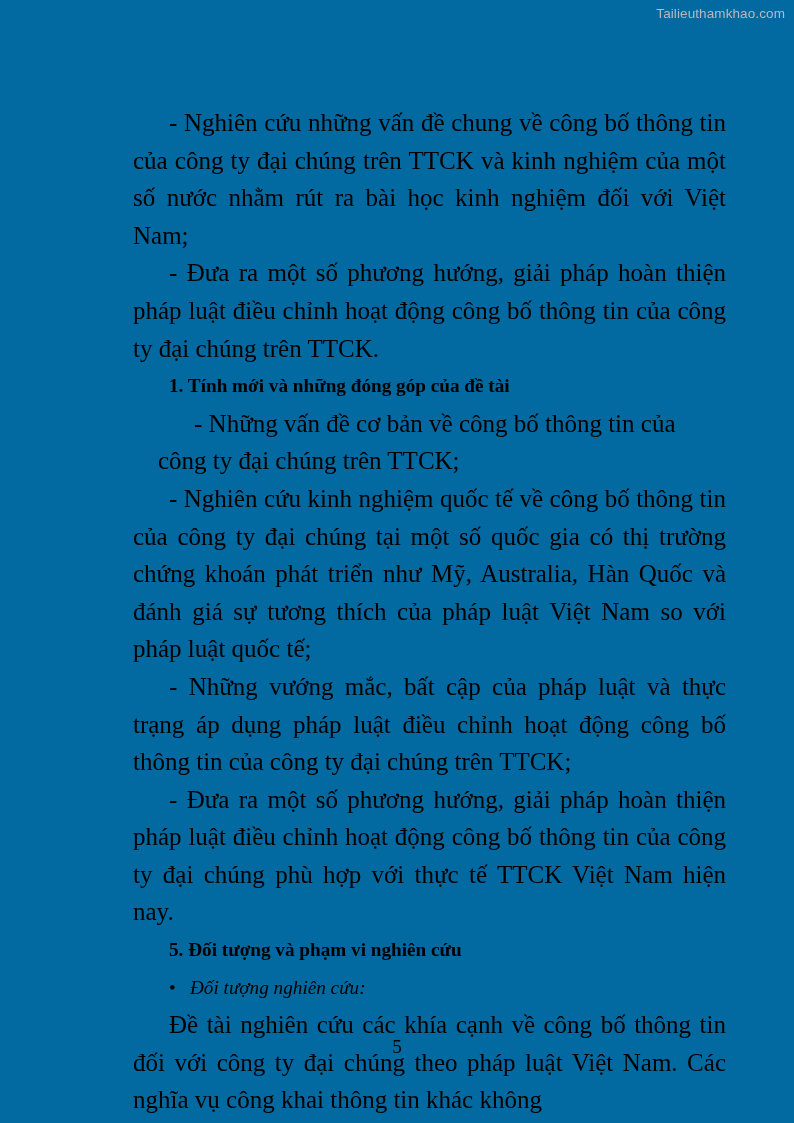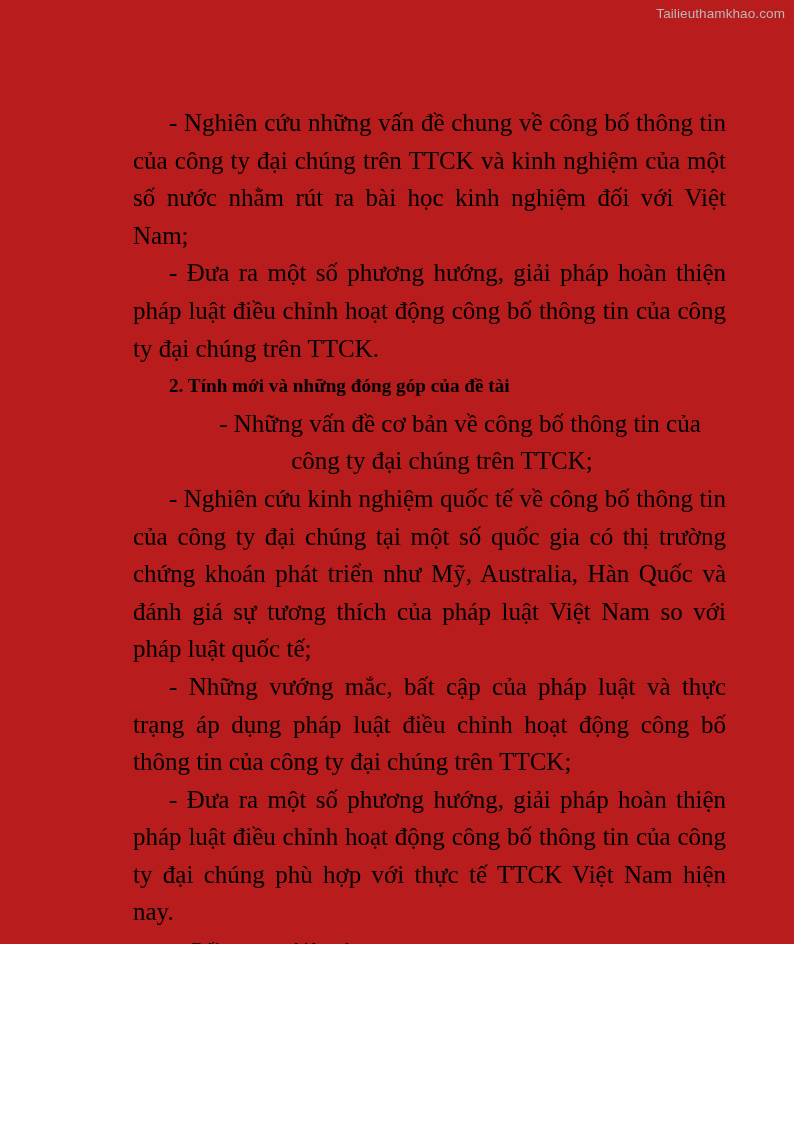--- a/index.html
+++ b/index.html
@@ -8,22 +8,22 @@
     padding: 0;
     background: #ffffff;
   }
   body {
     font-family: "Liberation Serif", "DejaVu Serif", serif;
     color: #000000;
   }
   .page {
     position: relative;
     width: 794px;
-    height: 944px;
-    background: #b91c1c;
+    height: 1123px;
+    background: #0369a1;
     overflow: hidden;
     box-sizing: border-box;
   }
   .watermark {
     position: absolute;
     top: 6px;
     right: 9px;
     font-family: "Liberation Sans", "DejaVu Sans", sans-serif;
     font-size: 13.5px;
     letter-spacing: 0.1px;
@@ -41,21 +41,21 @@
     margin: 0;
     font-size: 25px;
     line-height: 37.6px;
     text-align: justify;
     text-justify: inter-word;
     text-indent: 36px;
     hyphens: none;
   }
   
   .para.no-justify {
-    text-align: center;
+    text-align: left;
     margin-left: 25px;
   }
   .heading {
     margin: 0;
     font-size: 19.2px;
     line-height: 37.6px;
     font-weight: bold;
     text-indent: 36px;
     text-align: left;
   }
@@ -94,31 +94,32 @@
   <div class="watermark">Tailieuthamkhao.com</div>
 
   <div class="content">
 
     <p class="para">- Nghiên cứu những vấn đề chung về công bố thông tin của công ty đại chúng trên TTCK và kinh nghiệm của một số nước nhằm rút ra bài học kinh nghiệm đối với Việt Nam;</p>
 
 
 
     <p class="para">- Đưa ra một số phương hướng, giải pháp hoàn thiện pháp luật điều chỉnh hoạt động công bố thông tin của công ty đại chúng trên TTCK.</p>
 
-    <p class="heading">2. Tính mới và những đóng góp của đề tài</p>
+    <p class="heading">1. Tính mới và những đóng góp của đề tài</p>
 
     <p class="para no-justify">- Những vấn đề cơ bản về công bố thông tin của công ty đại chúng trên TTCK;</p>
 
 
     <p class="para">- Nghiên cứu kinh nghiệm quốc tế về công bố thông tin của công ty đại chúng tại một số quốc gia có thị trường chứng khoán phát triển như Mỹ, Australia, Hàn Quốc và đánh giá sự tương thích của pháp luật Việt Nam so với pháp luật quốc tế;</p>
 
     <p class="para">- Những vướng mắc, bất cập của pháp luật và thực trạng áp dụng pháp luật điều chỉnh hoạt động công bố thông tin của công ty đại chúng trên TTCK;</p>
 
     <p class="para">- Đưa ra một số phương hướng, giải pháp hoàn thiện pháp luật điều chỉnh hoạt động công bố thông tin của công ty đại chúng phù hợp với thực tế TTCK Việt Nam hiện nay.</p>
 
+    <p class="heading">5. Đối tượng và phạm vi nghiên cứu</p>
 
     <p class="bullet-line">
       <span class="bullet-dot">•</span>
       <span>Đối tượng nghiên cứu:</span>
     </p>
 
     <p class="para">Đề tài nghiên cứu các khía cạnh về công bố thông tin đối với công ty đại chúng theo pháp luật Việt Nam. Các nghĩa vụ công khai thông tin khác không</p>
 
   </div>
 

